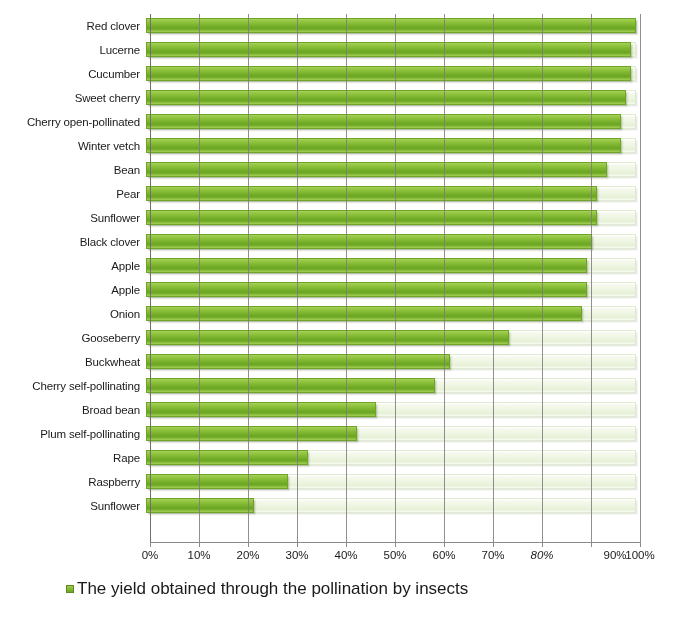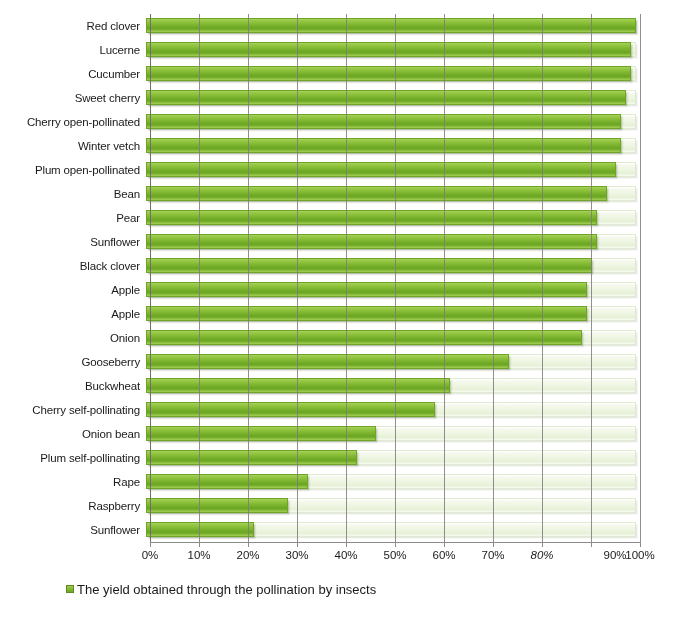--- a/index.html
+++ b/index.html
@@ -135,21 +135,21 @@
     position:absolute;
     left:0; top:578px;
     width:696px;
     height:22px;
     display:flex;
     align-items:center;
   }
   .legend-item {
     display:flex;
     align-items:center;
-    font-size:13px;
+    font-size:17px;
     color:#1a1a1a;
     white-space:nowrap;
   }
   .legend-item.first { margin-left:66px; }
   .legend-item.second { margin-left:48px; }
   .swatch {
     width:8px; height:8px;
     margin-right:3px;
     box-sizing:border-box;
     flex:none;
@@ -207,27 +207,20 @@
           </div>
         </div>
         <div class="row">
           <div class="row-label">Winter vetch</div>
           <div class="track">
             <div class="bar-bg" style="width: 490px;"></div>
             <div class="bar-fg" style="width: 475.3px;"></div>
           </div>
         </div>
         <div class="row">
-          <div class="row-label">Plum open-pollinated</div>
-          <div class="track">
-            <div class="bar-bg" style="width: 490px;"></div>
-            <div class="bar-fg" style="width: 470.4px;"></div>
-          </div>
-        </div>
-        <div class="row">
           <div class="row-label">Bean</div>
           <div class="track">
             <div class="bar-bg" style="width: 490px;"></div>
             <div class="bar-fg" style="width: 460.6px;"></div>
           </div>
         </div>
         <div class="row">
           <div class="row-label">Pear</div>
           <div class="track">
             <div class="bar-bg" style="width: 490px;"></div>
@@ -284,21 +277,21 @@
           </div>
         </div>
         <div class="row">
           <div class="row-label">Cherry self-pollinating</div>
           <div class="track">
             <div class="bar-bg" style="width: 490px;"></div>
             <div class="bar-fg" style="width: 289.1px;"></div>
           </div>
         </div>
         <div class="row">
-          <div class="row-label">Onion bean</div>
+          <div class="row-label">Broad bean</div>
           <div class="track">
             <div class="bar-bg" style="width: 490px;"></div>
             <div class="bar-fg" style="width: 230.3px;"></div>
           </div>
         </div>
         <div class="row">
           <div class="row-label">Plum self-pollinating</div>
           <div class="track">
             <div class="bar-bg" style="width: 490px;"></div>
             <div class="bar-fg" style="width: 210.7px;"></div>

